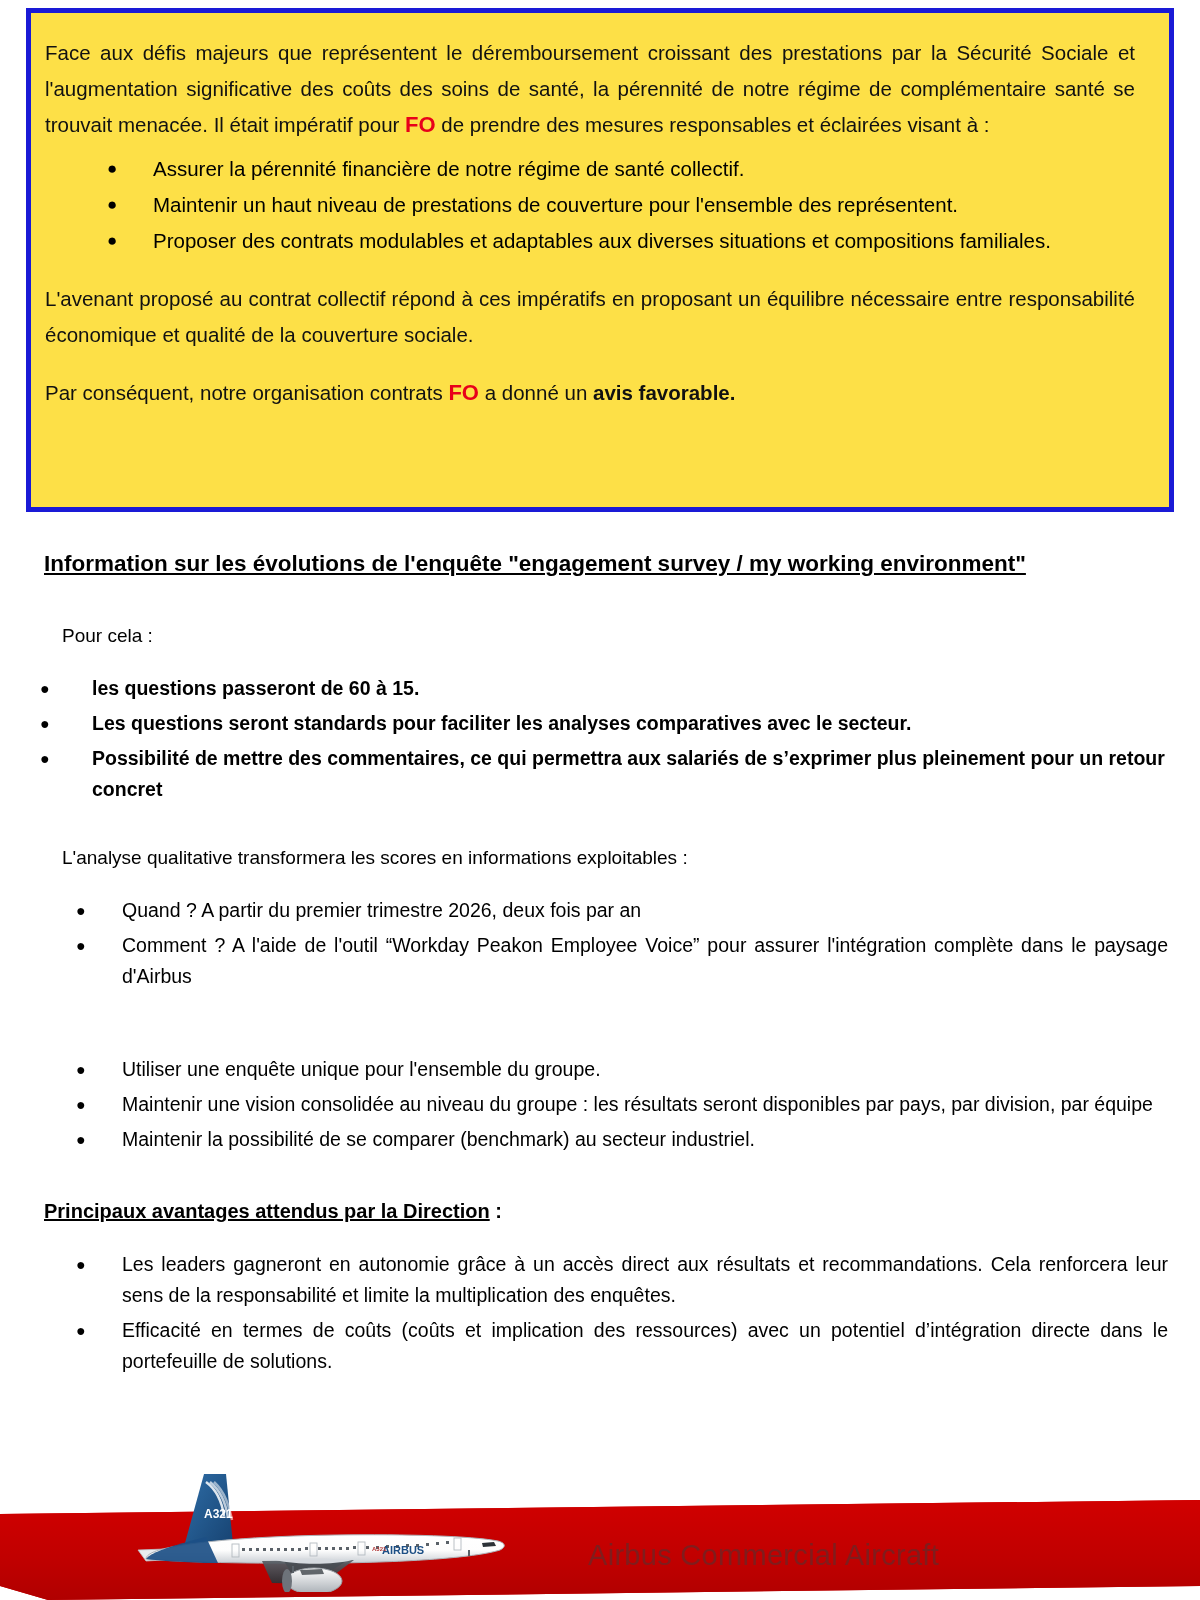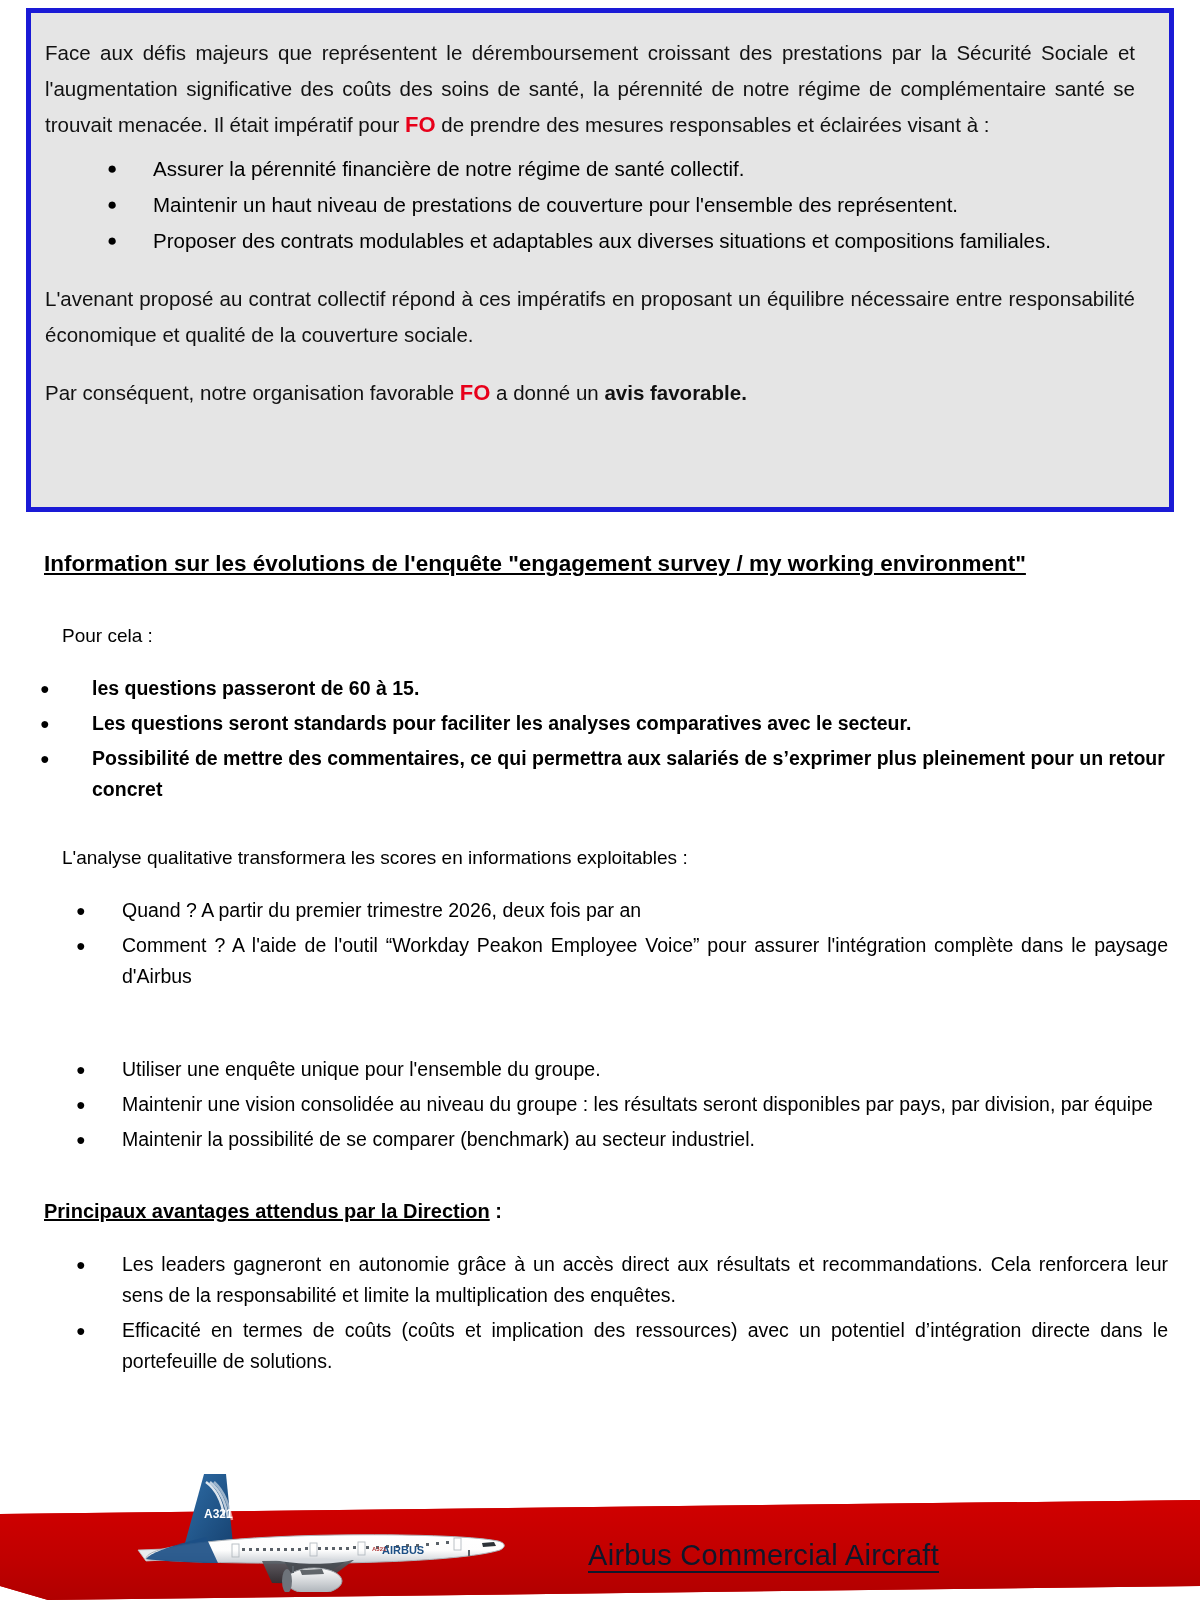--- a/index.html
+++ b/index.html
@@ -25,21 +25,21 @@
   }
 
   
   .blue-box {
     position: absolute;
     left: 26px;
     top: 8px;
     width: 1148px;
     height: 504px;
     box-sizing: border-box;
-    background: #e5e5e5;
+    background: #fde047;
     border: 5px solid #1a1ad6;
     padding: 22px 34px 10px 14px;
   }
   .blue-box p {
     margin: 0 0 0 0;
     font-size: 20.5px;
     line-height: 36px;
     text-align: justify;
     text-justify: inter-word;
     color: #111;
@@ -195,25 +195,24 @@
     bottom: 0;
     width: 1200px;
     height: 100px;
     background: linear-gradient(180deg, #d10000 0%, #c00000 60%, #b00000 100%);
     clip-path: polygon(0 14%, 100% 0%, 100% 86%, 4% 100%, 0 86%);
   }
   .footer-title {
     position: absolute;
     left: 588px;
     bottom: 28px;
-    color: #0f172a;
+    color: #7f1d1d;
     font-size: 29px;
     font-weight: normal;
     letter-spacing: 0.3px;
-    text-decoration: underline;
     text-underline-offset: 6px;
     white-space: nowrap;
   }
   .plane {
     position: absolute;
     left: 86px;
     bottom: 8px;
     width: 460px;
     height: 130px;
   }
@@ -231,21 +230,21 @@
       <li><span class="bullet">●</span><span>Maintenir un haut niveau de prestations de couverture pour l'ensemble des représentent.</span></li>
       <li><span class="bullet">●</span><span>Proposer des contrats modulables et adaptables aux diverses situations et compositions familiales.</span></li>
     </ul>
 
     <div class="para-gap"></div>
 
     <p>L'avenant proposé au contrat collectif répond à ces impératifs en proposant un équilibre nécessaire entre responsabilité économique et qualité de la couverture sociale.</p>
 
     <div class="para-gap"></div>
 
-    <p style="text-align:left;"><span>Par conséquent, notre organisation favorable </span><span class="fo">FO</span><span> a donné un </span><b class="strong">avis favorable.</b></p>
+    <p style="text-align:left;"><span>Par conséquent, notre organisation contrats </span><span class="fo">FO</span><span> a donné un </span><b class="strong">avis favorable.</b></p>
   </div>
 
   <div class="content">
 
     <h2 class="section-title">Information sur les évolutions de l'enquête "engagement survey / my working environment"</h2>
 
 
     <div class="spacer-md"></div>
 
     <p class="body-text indented">Pour cela :</p>

